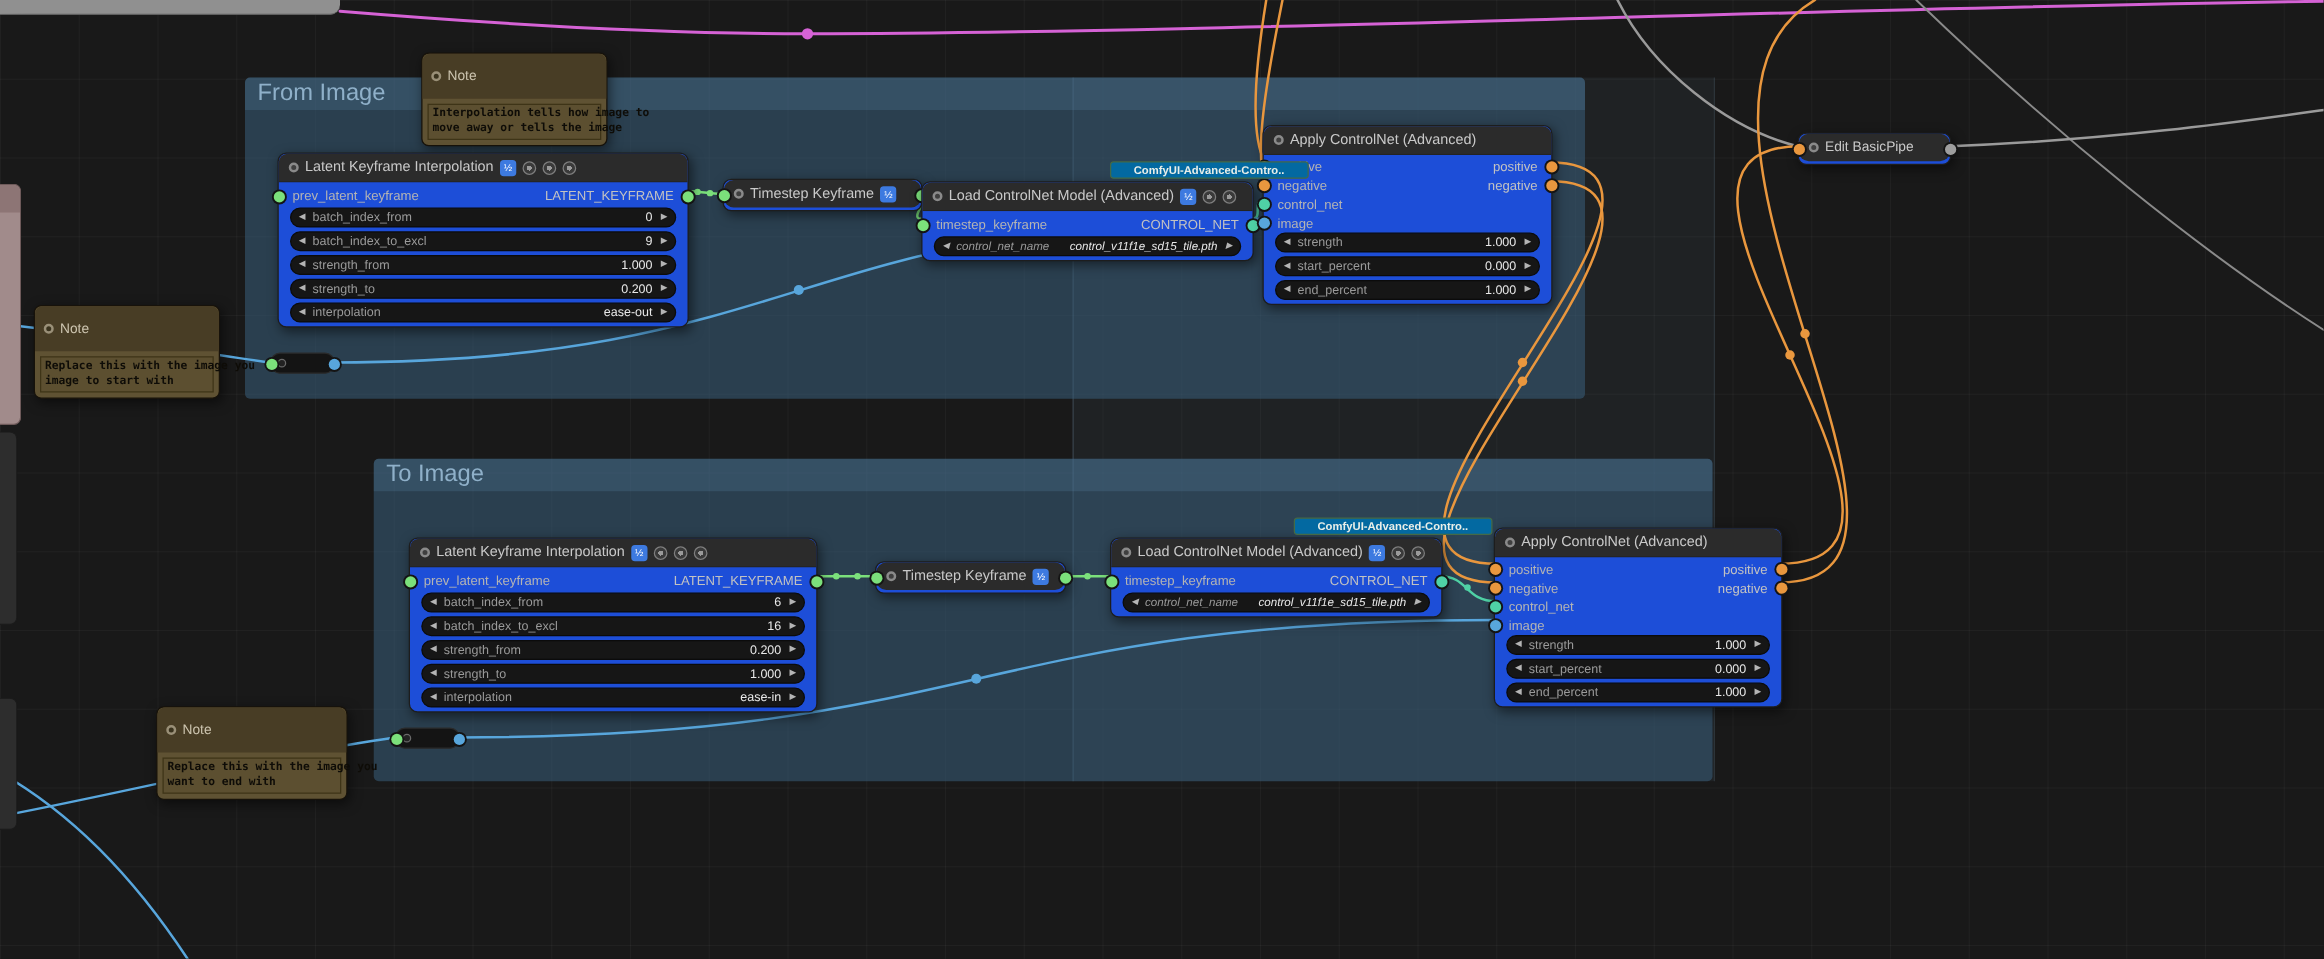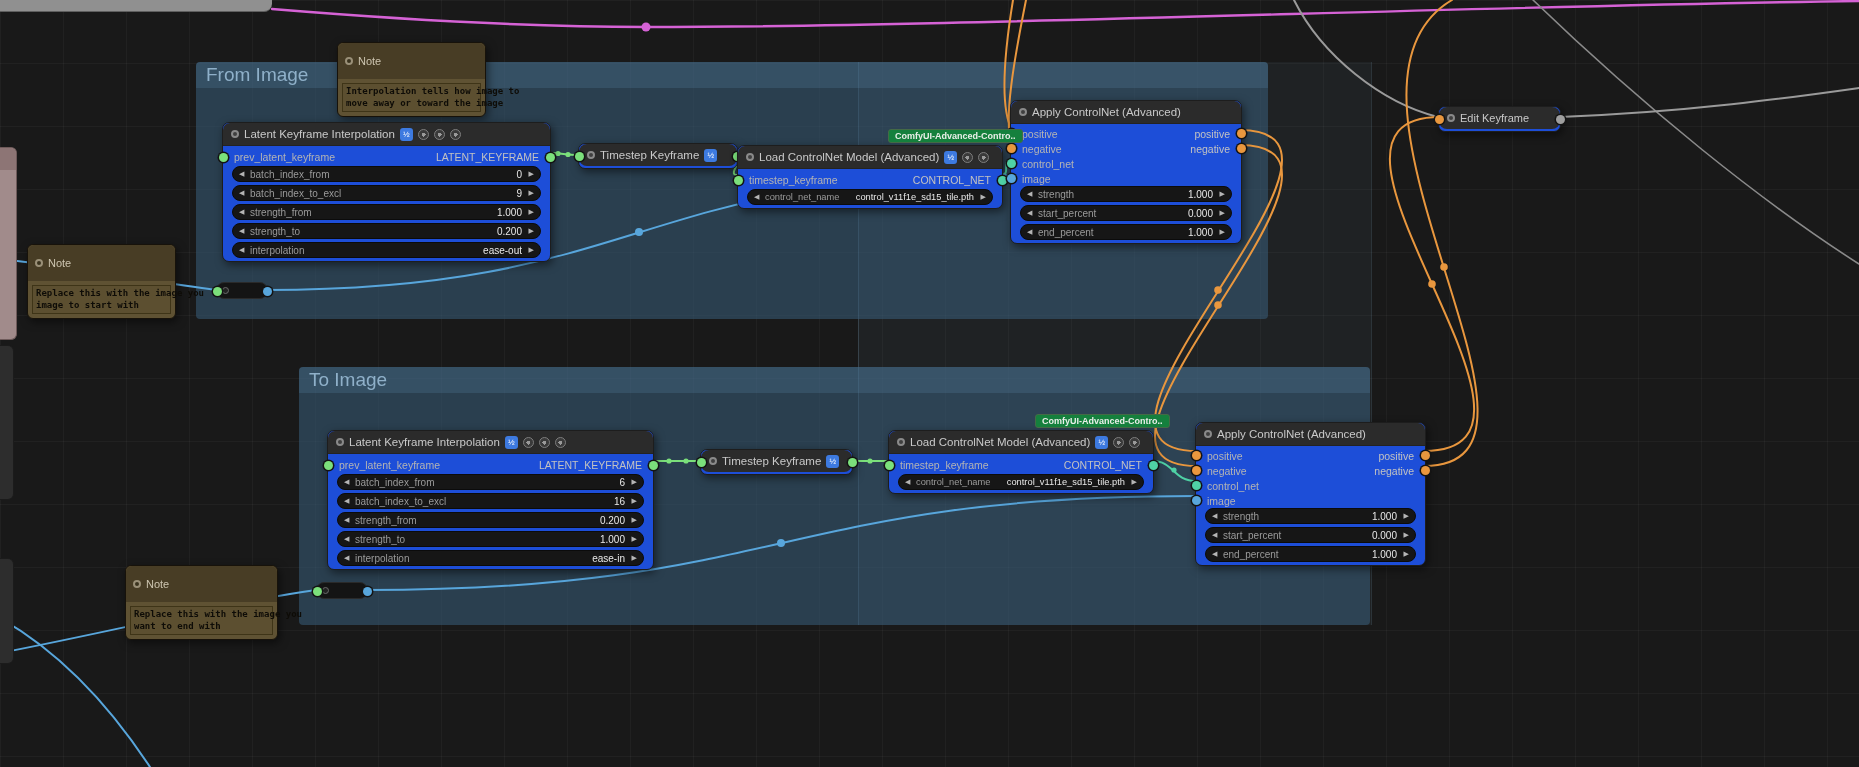--- a/index.html
+++ b/index.html
@@ -45,41 +45,41 @@
   .port.in{left:-4.5px;}
   .port.out{right:-4.5px;}
   .p-green{background:#7be07b;}
   .p-teal{background:#4fd1a5;}
   .p-orange{background:#e9973e;}
   .p-blue{background:#58a6dc;}
   .p-gray{background:#9e9e9e;}
   .widget{position:relative;display:flex;align-items:center;height:14px;margin:0 9px 3px;
     background:#161616;border:1px solid #0b0b0b;border-radius:8px;padding:0 6px;
     font-size:10px;color:#9a9a9a;}
-  .widget.sm{font-size:9.3px;}
+  .widget.sm{font-size:9.3px;font-style:italic;}
   .arr{flex:none;width:9px;color:#b5b5b5;font-size:7px;line-height:14px;}
   .arr::before{content:"◀";}
   .arr.r::before{content:"▶";}
   .arr.r{text-align:right;}
   .lbl{margin-left:2px;white-space:nowrap;}
   .val{margin-left:auto;margin-right:3px;color:#e8e8e8;white-space:nowrap;}
   
   .note{position:absolute;background:#5f5233;border:1px solid #17120a;border-radius:6px;
     z-index:3;box-shadow:2px 3px 9px rgba(0,0,0,0.5);}
   .note-title{height:36px;display:flex;align-items:center;gap:5px;padding:0 7px;
     background:#483d25;border-radius:6px 6px 0 0;font-size:11px;color:#cdc5b0;}
   .note-title .tdot{border-color:#9a9078;background:#3a331e;}
   .note-body{margin:4px;padding:2px 3px;border:1px solid #3e3417;background:#5c4f30;
     font-family:"DejaVu Sans Mono", monospace;font-size:9px;font-weight:bold;
     line-height:1.3;color:#0e0c07;}
   .note-body span{display:block;white-space:nowrap;}
   
-  .cbadge{position:absolute;z-index:4;background:#15803d;color:#e9efe9;
+  .cbadge{position:absolute;z-index:4;background:#0369a1;color:#e9efe9;
     border:1px solid #446a46;border-radius:3px;font-size:9px;font-weight:bold;
-    padding:1px 6px;white-space:nowrap;}
+    padding:1px 18px;white-space:nowrap;}
   .rr{position:absolute;height:15px;background:#141414;border:1px solid #2a2a2a;
     border-radius:8px;z-index:3;}
   .rrdot{position:absolute;left:5px;top:3.5px;width:7px;height:7px;border-radius:50%;
     border:1.5px solid #6a6a6a;background:#222;box-sizing:border-box;}
   .partial{position:absolute;z-index:3;border-radius:0 6px 6px 0;}
   #wires{position:absolute;left:0;top:0;z-index:2;}
   #wires path{fill:none;stroke-linecap:round;}
 </style>
 </head>
 <body>
@@ -149,21 +149,21 @@
 <div class="partial" style="left:0;top:345px;width:13px;height:153px;background:#2d2d2d;border:1px solid #1b1b1b;border-left:none;"></div>
 <div class="partial" style="left:0;top:558px;width:13px;height:104px;background:#2d2d2d;border:1px solid #1b1b1b;border-left:none;"></div>
 
 <div class="note" style="left:337px;top:42px;width:147px;">
   <div class="note-title">
     <span class="tdot"></span>
     <span>Note</span>
   </div>
   <div class="note-body">
     <span>Interpolation tells how image to</span>
-    <span>move away or toward the image</span>
+    <span>move away or tells the image</span>
   </div>
 </div>
 
 <div class="note" style="left:27px;top:244px;width:147px;">
   <div class="note-title">
     <span class="tdot"></span>
     <span>Note</span>
   </div>
   <div class="note-body">
     <span>Replace this with the image you</span>
@@ -452,17 +452,17 @@
 
 <div class="rr" style="left:316px;top:582px;width:50px;">
   <span class="rrdot"></span>
   <span class="port in p-green" style="top:8px;"></span>
   <span class="port out p-blue" style="top:8px;"></span>
 </div>
 
 <div class="node collapsed" style="left:1438px;top:106px;width:121px;">
   <div class="ntitle" style="font-size:11px;">
     <span class="tdot"></span>
-    <span>Edit Keyframe</span>
+    <span>Edit BasicPipe</span>
   </div>
   <span class="port in p-orange" style="top:12px;"></span>
   <span class="port out p-gray" style="top:12px;"></span>
 </div>
 
 </body></html>

